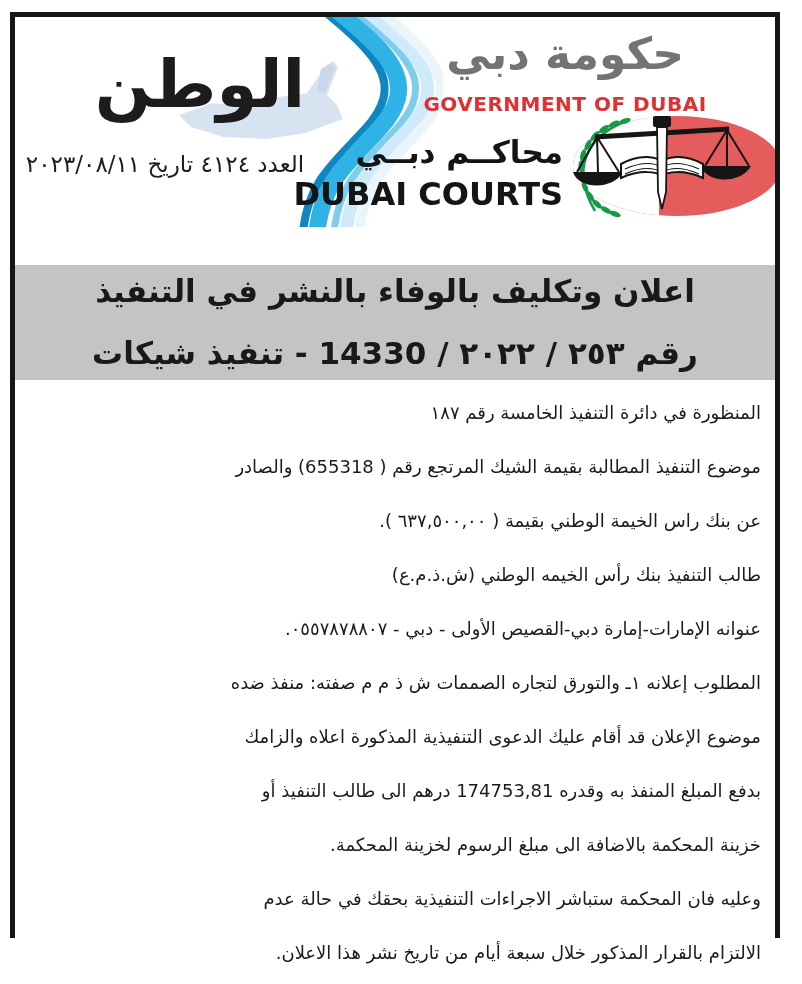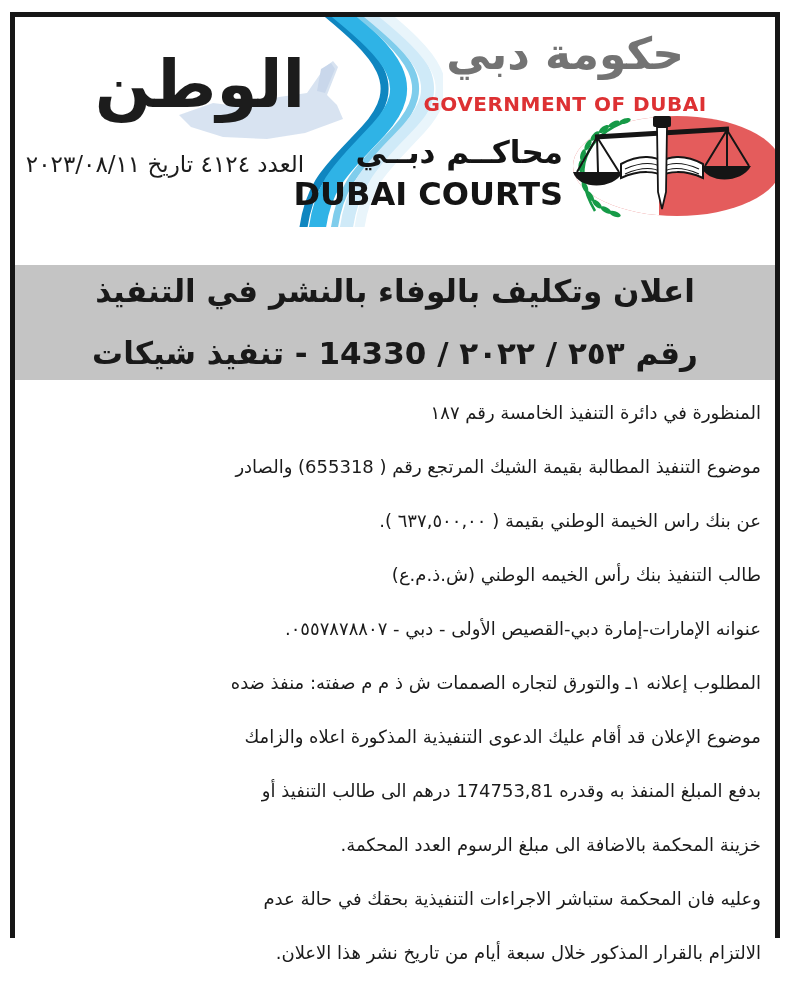--- a/index.html
+++ b/index.html
@@ -191,19 +191,19 @@
 
     <div class="notice-body">
       <div class="body-line">المنظورة في دائرة التنفيذ الخامسة رقم ١٨٧</div>
       <div class="body-line">موضوع التنفيذ المطالبة بقيمة الشيك المرتجع رقم ( 655318) والصادر</div>
       <div class="body-line">عن بنك راس الخيمة الوطني بقيمة ( ٦٣٧,٥٠٠,٠٠ ).</div>
       <div class="body-line">طالب التنفيذ بنك رأس الخيمه الوطني (ش.ذ.م.ع)</div>
       <div class="body-line">عنوانه الإمارات-إمارة دبي-القصيص الأولى - دبي - ٠٥٥٧٨٧٨٨٠٧.</div>
       <div class="body-line">المطلوب إعلانه ١ـ والتورق لتجاره الصممات ش ذ م م صفته: منفذ ضده</div>
       <div class="body-line">موضوع الإعلان قد أقام عليك الدعوى التنفيذية المذكورة اعلاه والزامك</div>
       <div class="body-line">بدفع المبلغ المنفذ به وقدره 174753,81 درهم الى طالب التنفيذ أو</div>
-      <div class="body-line">خزينة المحكمة بالاضافة الى مبلغ الرسوم العدد المحكمة.</div>
+      <div class="body-line">خزينة المحكمة بالاضافة الى مبلغ الرسوم لخزينة المحكمة.</div>
       <div class="body-line">وعليه فان المحكمة ستباشر الاجراءات التنفيذية بحقك في حالة عدم</div>
       <div class="body-line">الالتزام بالقرار المذكور خلال سبعة أيام من تاريخ نشر هذا الاعلان.</div>
     </div>
 
   </div>
 </div>
 
 </body></html>

